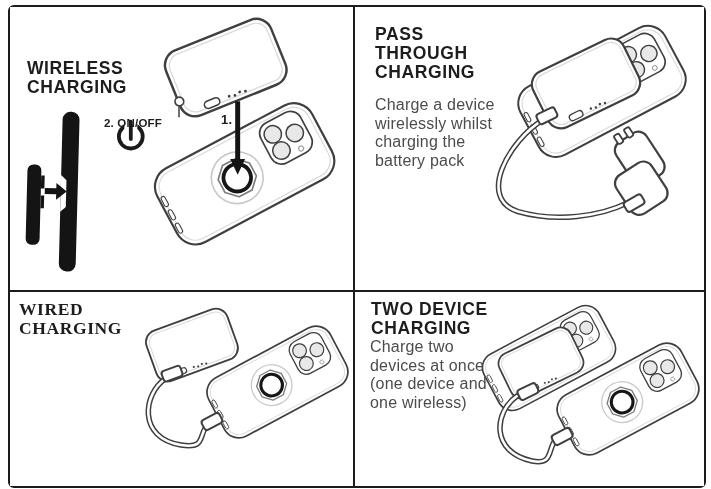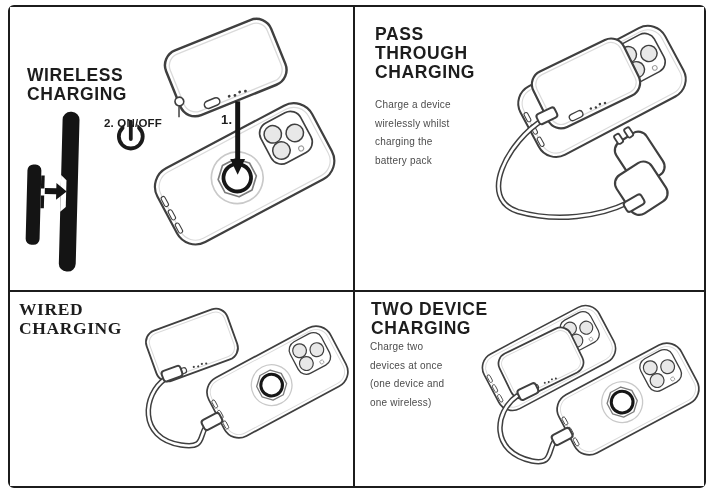--- a/index.html
+++ b/index.html
@@ -9,21 +9,21 @@
         border:2px solid #1c1c1c;border-radius:6px;}
   .panel{position:absolute;overflow:hidden;box-sizing:border-box;background:#ffffff;}
   .p1{left:0;top:0;width:345px;height:285px;border-right:2px solid #1c1c1c;border-bottom:2px solid #1c1c1c;}
   .p2{left:345px;top:0;width:349px;height:285px;border-bottom:2px solid #1c1c1c;}
   .p3{left:0;top:285px;width:345px;height:194px;border-right:2px solid #1c1c1c;font-family:Liberation Serif, serif;}
   .p4{left:345px;top:285px;width:349px;height:194px;}
   .panel svg.art{position:absolute;left:0;top:0;width:100%;height:100%;}
   .title{position:absolute;margin:0;color:#1d1d1d;font-size:17.5px;line-height:19px;
          font-weight:700;letter-spacing:0.6px;}
   .title span{display:block;white-space:nowrap;}
-  .desc{position:absolute;color:#4c4c4c;font-size:10px;line-height:18.5px;letter-spacing:0.2px;}
+  .desc{position:absolute;color:#4c4c4c;font-size:16px;line-height:18.5px;letter-spacing:0.2px;}
   .desc span{display:block;white-space:nowrap;}
   .small-label{position:absolute;color:#1d1d1d;font-size:11.5px;font-weight:700;letter-spacing:0.2px;white-space:nowrap;}
   .step1{font-size:13px;}
 </style>
 </head>
 <body>
 
 <svg width="0" height="0" style="position:absolute" aria-hidden="true">
   <defs>
     <g id="phone-base">
@@ -85,21 +85,21 @@
         <g transform="translate(246,175) rotate(-28) scale(0.84) translate(-105,-50)">
           <use href="#phone-base"></use>
           <use href="#ring-mount"></use>
         </g>
 
         <g>
           <line x1="239" y1="102" x2="239" y2="162" stroke="#141414" stroke-width="5"></line>
           <polygon points="231.5,160 246.5,160 239,176" fill="#141414"></polygon>
         </g>
       </svg>
-      <h2 class="title" style="left:17px;top:59px">
+      <h2 class="title" style="left:17px;top:52px">
         <span>WIRELESS</span>
         <span>CHARGING</span>
       </h2>
       <div class="small-label" style="left:88px;top:110px;width:70px;text-align:center">2. ON/OFF</div>
       <div class="small-label step1" style="left:211px;top:105px">1.</div>
     </section>
 
     <section class="panel p2">
       <svg class="art" viewBox="355 7 349 285" preserveAspectRatio="none">
         <g transform="translate(602,92) rotate(-28) scale(0.78) translate(-105,-50)">

